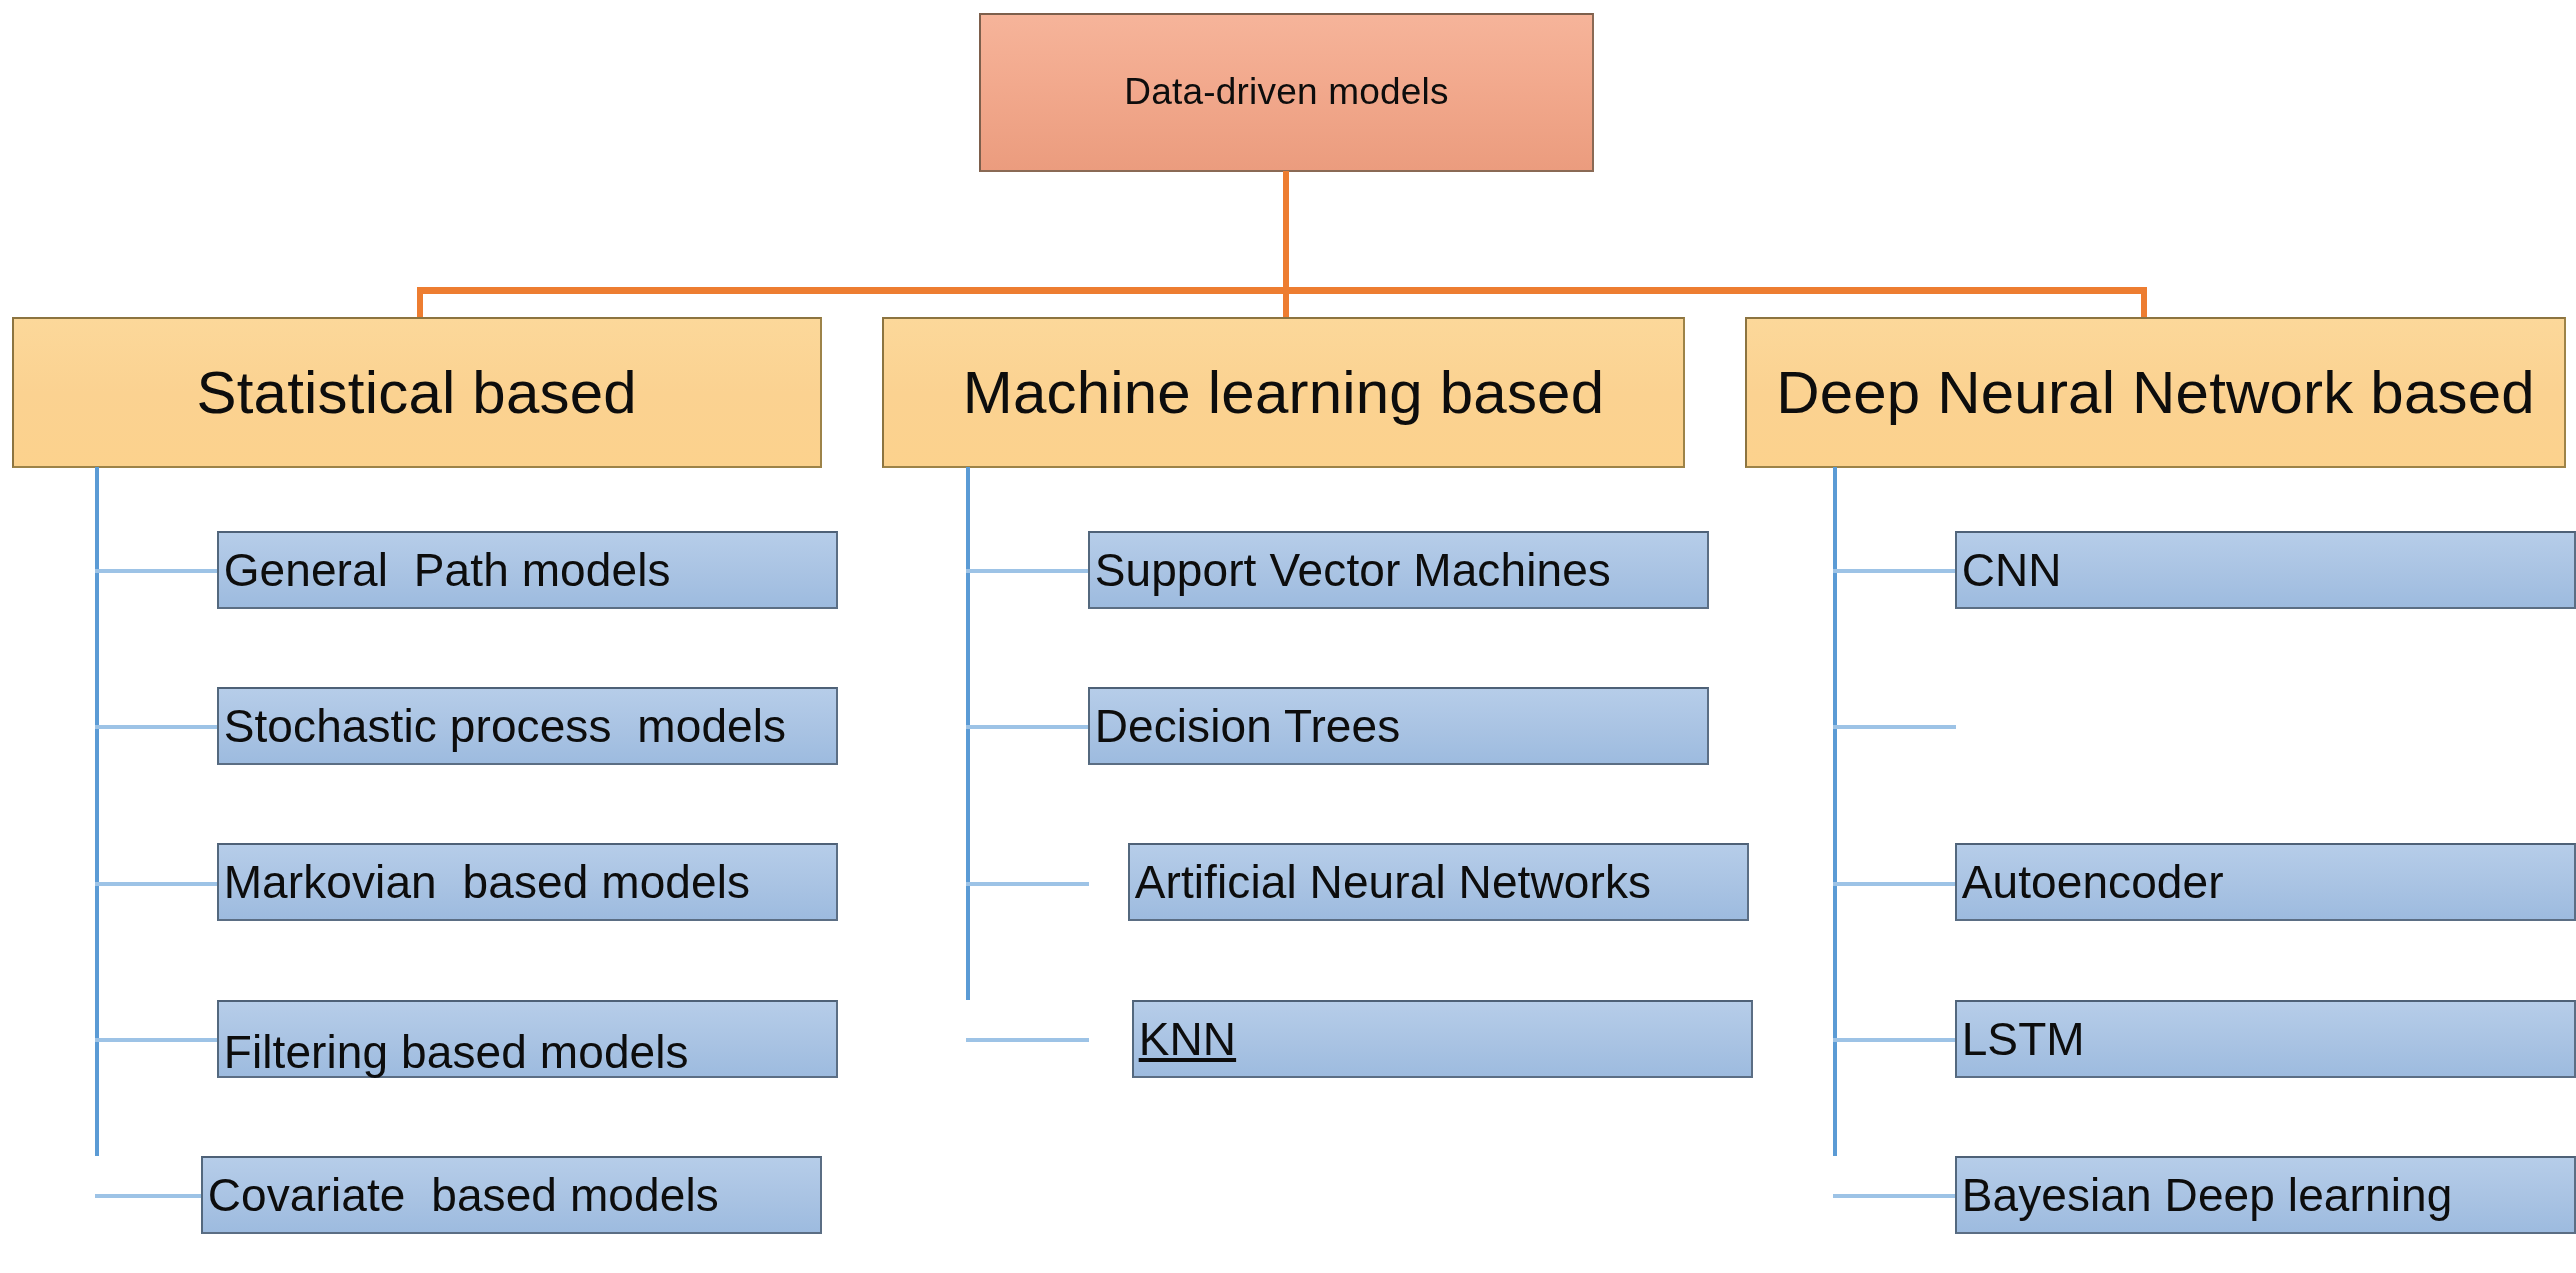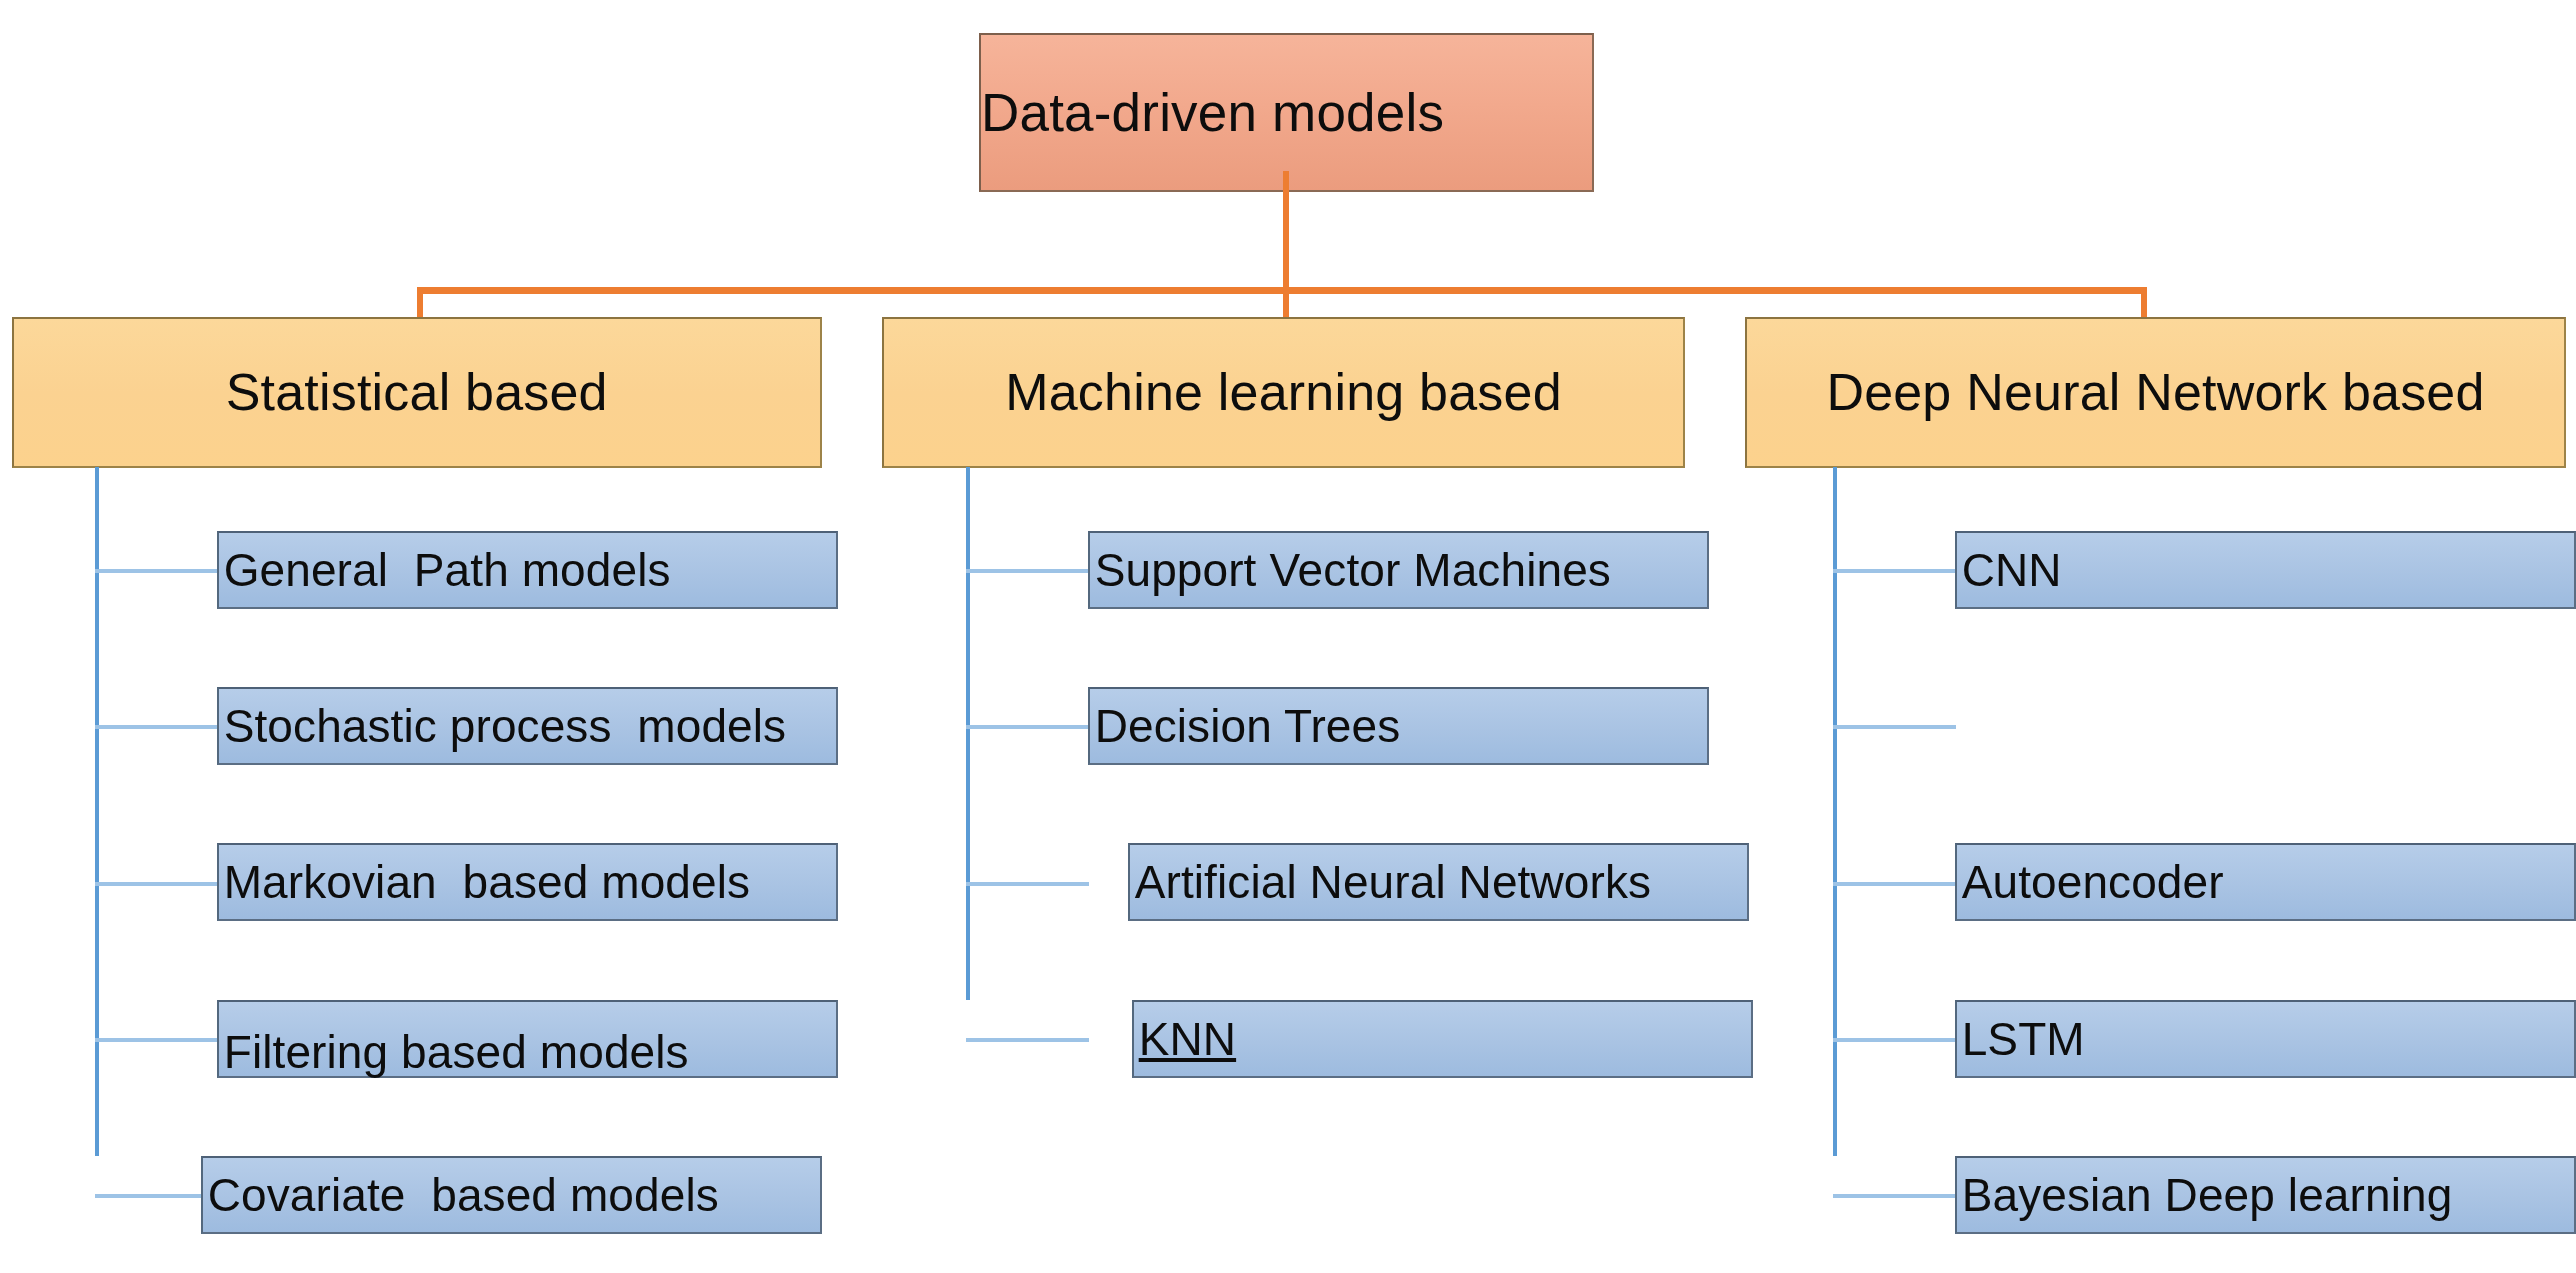--- a/index.html
+++ b/index.html
@@ -27,36 +27,35 @@
     color:#0d0d0d;
     white-space:pre-wrap;
   }
 
   
   .root{
     background:linear-gradient(180deg,#f6b49a 0%,#f2a98d 45%,#eb9c7e 100%);
     border:2.3px solid #8a6a55;
     border-top-color:#7d5f4c;
     border-left-color:#7d5f4c;
-    justify-content:flex-start;
+    justify-content:center;
     text-align:center;
-    font-size:53px;
+    font-size:37px;
     letter-spacing:0.2px;
-    margin-top:20px;
   }
 
   
   .cat{
     background:linear-gradient(180deg,#fcd89a 0%,#fbd291 50%,#fcd28d 100%);
     border:2.3px solid #9d8348;
     border-top-color:#8c7440;
     border-left-color:#8c7440;
     justify-content:center;
     text-align:center;
-    font-size:52px;
+    font-size:60px;
     letter-spacing:0.2px;
   }
   .cat.two-line{ line-height:1.12; }
 
   
   .leaf{
     background:linear-gradient(180deg,#b6cde9 0%,#a9c3e3 55%,#9dbbdf 100%);
     border:2.3px solid #5b6e84;
     border-top-color:#4e6removed;
     font-size:46px;

